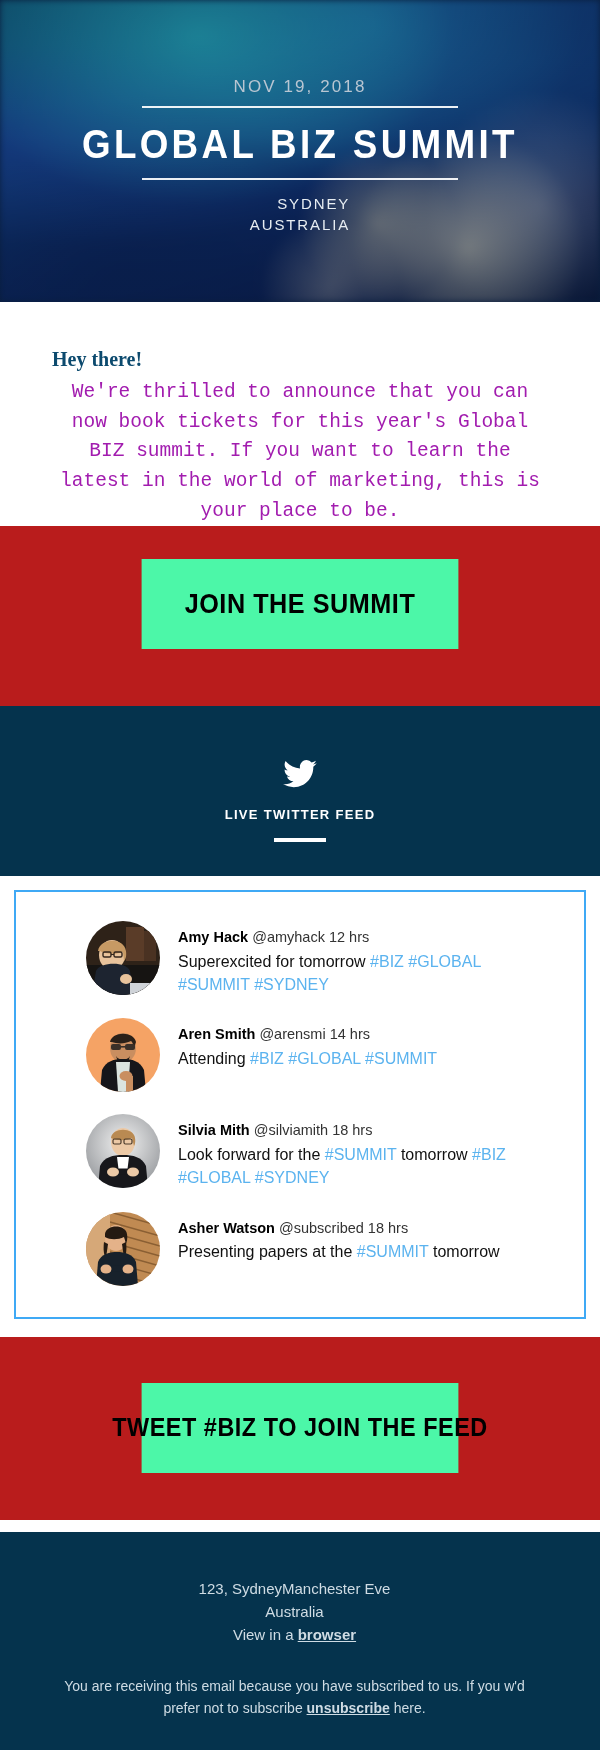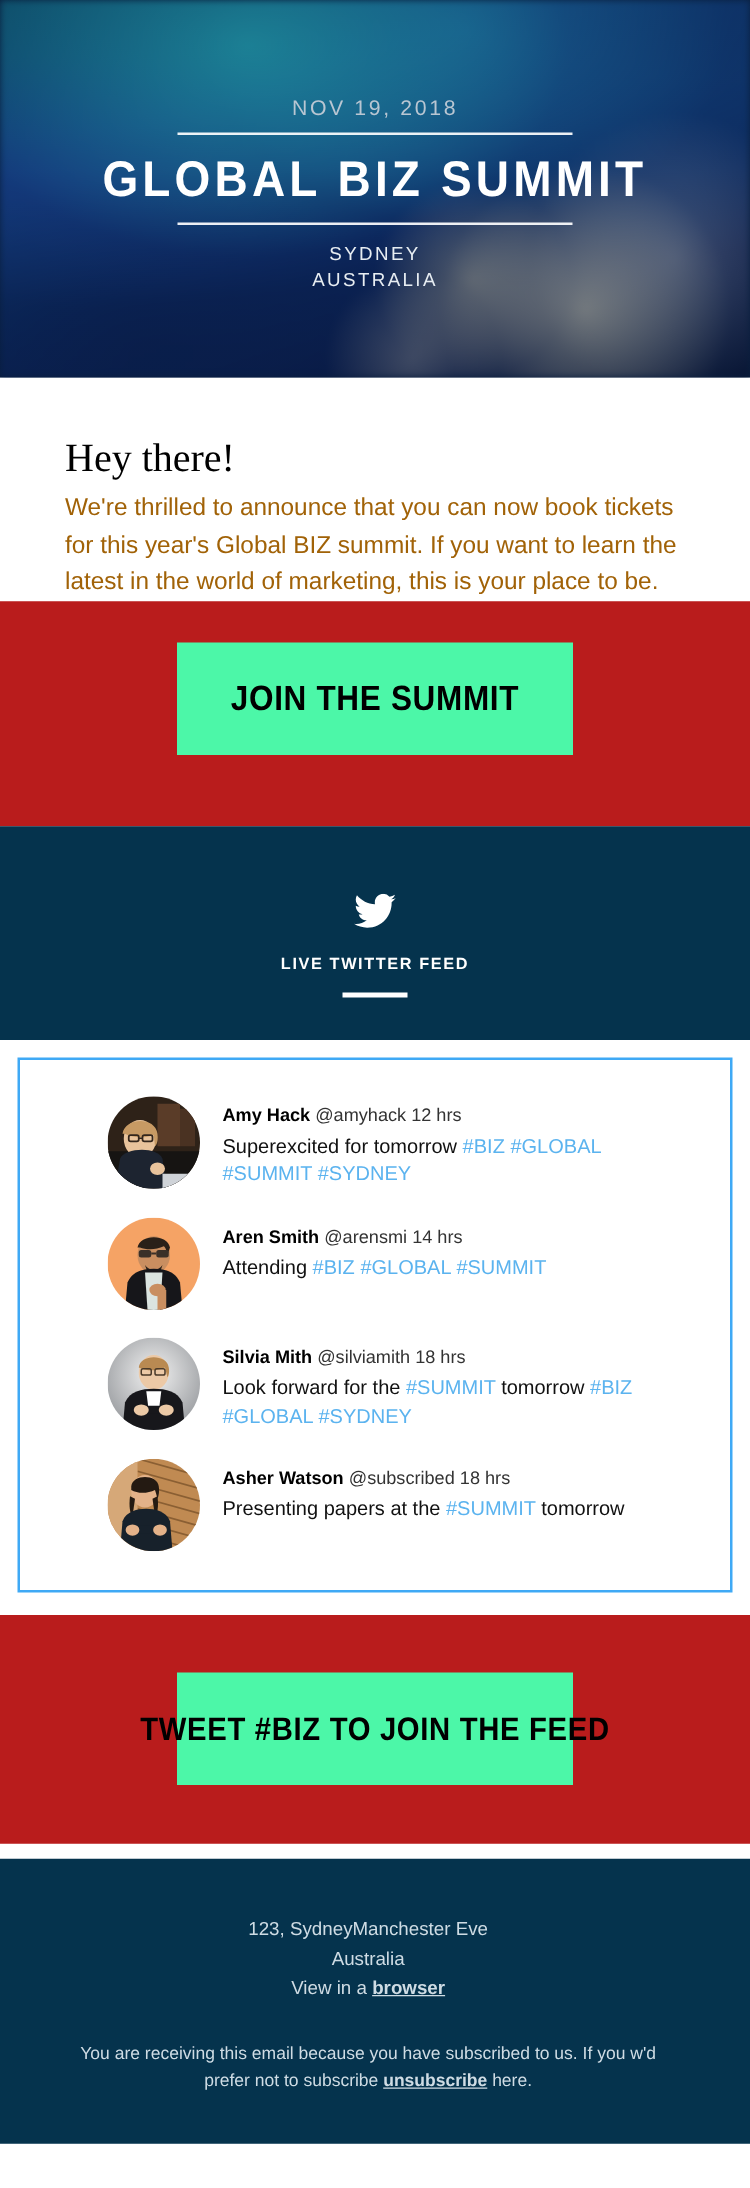--- a/index.html
+++ b/index.html
@@ -72,40 +72,41 @@
     padding: 16px 0 14px 0;
     transform: scaleX(0.92);
     white-space: nowrap;
   }
   .hero-city {
     color: #e7edf2;
     font-size: 15px;
     letter-spacing: 1.9px;
     margin-top: 14px;
     line-height: 1.35;
-    text-align: center;
+    text-align: right;
   }
 
   
   .intro {
     padding: 46px 52px 0 52px;
     background: #ffffff;
   }
   .intro-heading {
     font-family: "Liberation Serif", serif;
-    font-size: 32px;
-    color: #000000;
-    font-weight: 400;
+    font-size: 20px;
+    color: #0c4a6e;
+    font-weight: 700;
     margin-bottom: 7px;
   }
   .intro-body {
-    font-family: Liberation Sans, sans-serif;
+    font-family: Liberation Mono, monospace;
     font-size: 19.5px;
     line-height: 1.52;
-    color: #a16207;
+    color: #a21caf;
+    text-align: center;
   }
 
   
   .cta-wrap { background: #b91c1c; text-align: center; }
   .cta-wrap.first { padding: 33px 0 57px 0; }
   .cta-wrap.second { padding: 46px 0 47px 0; }
 
   .cta-btn {
     display: inline-flex;
     align-items: center;

